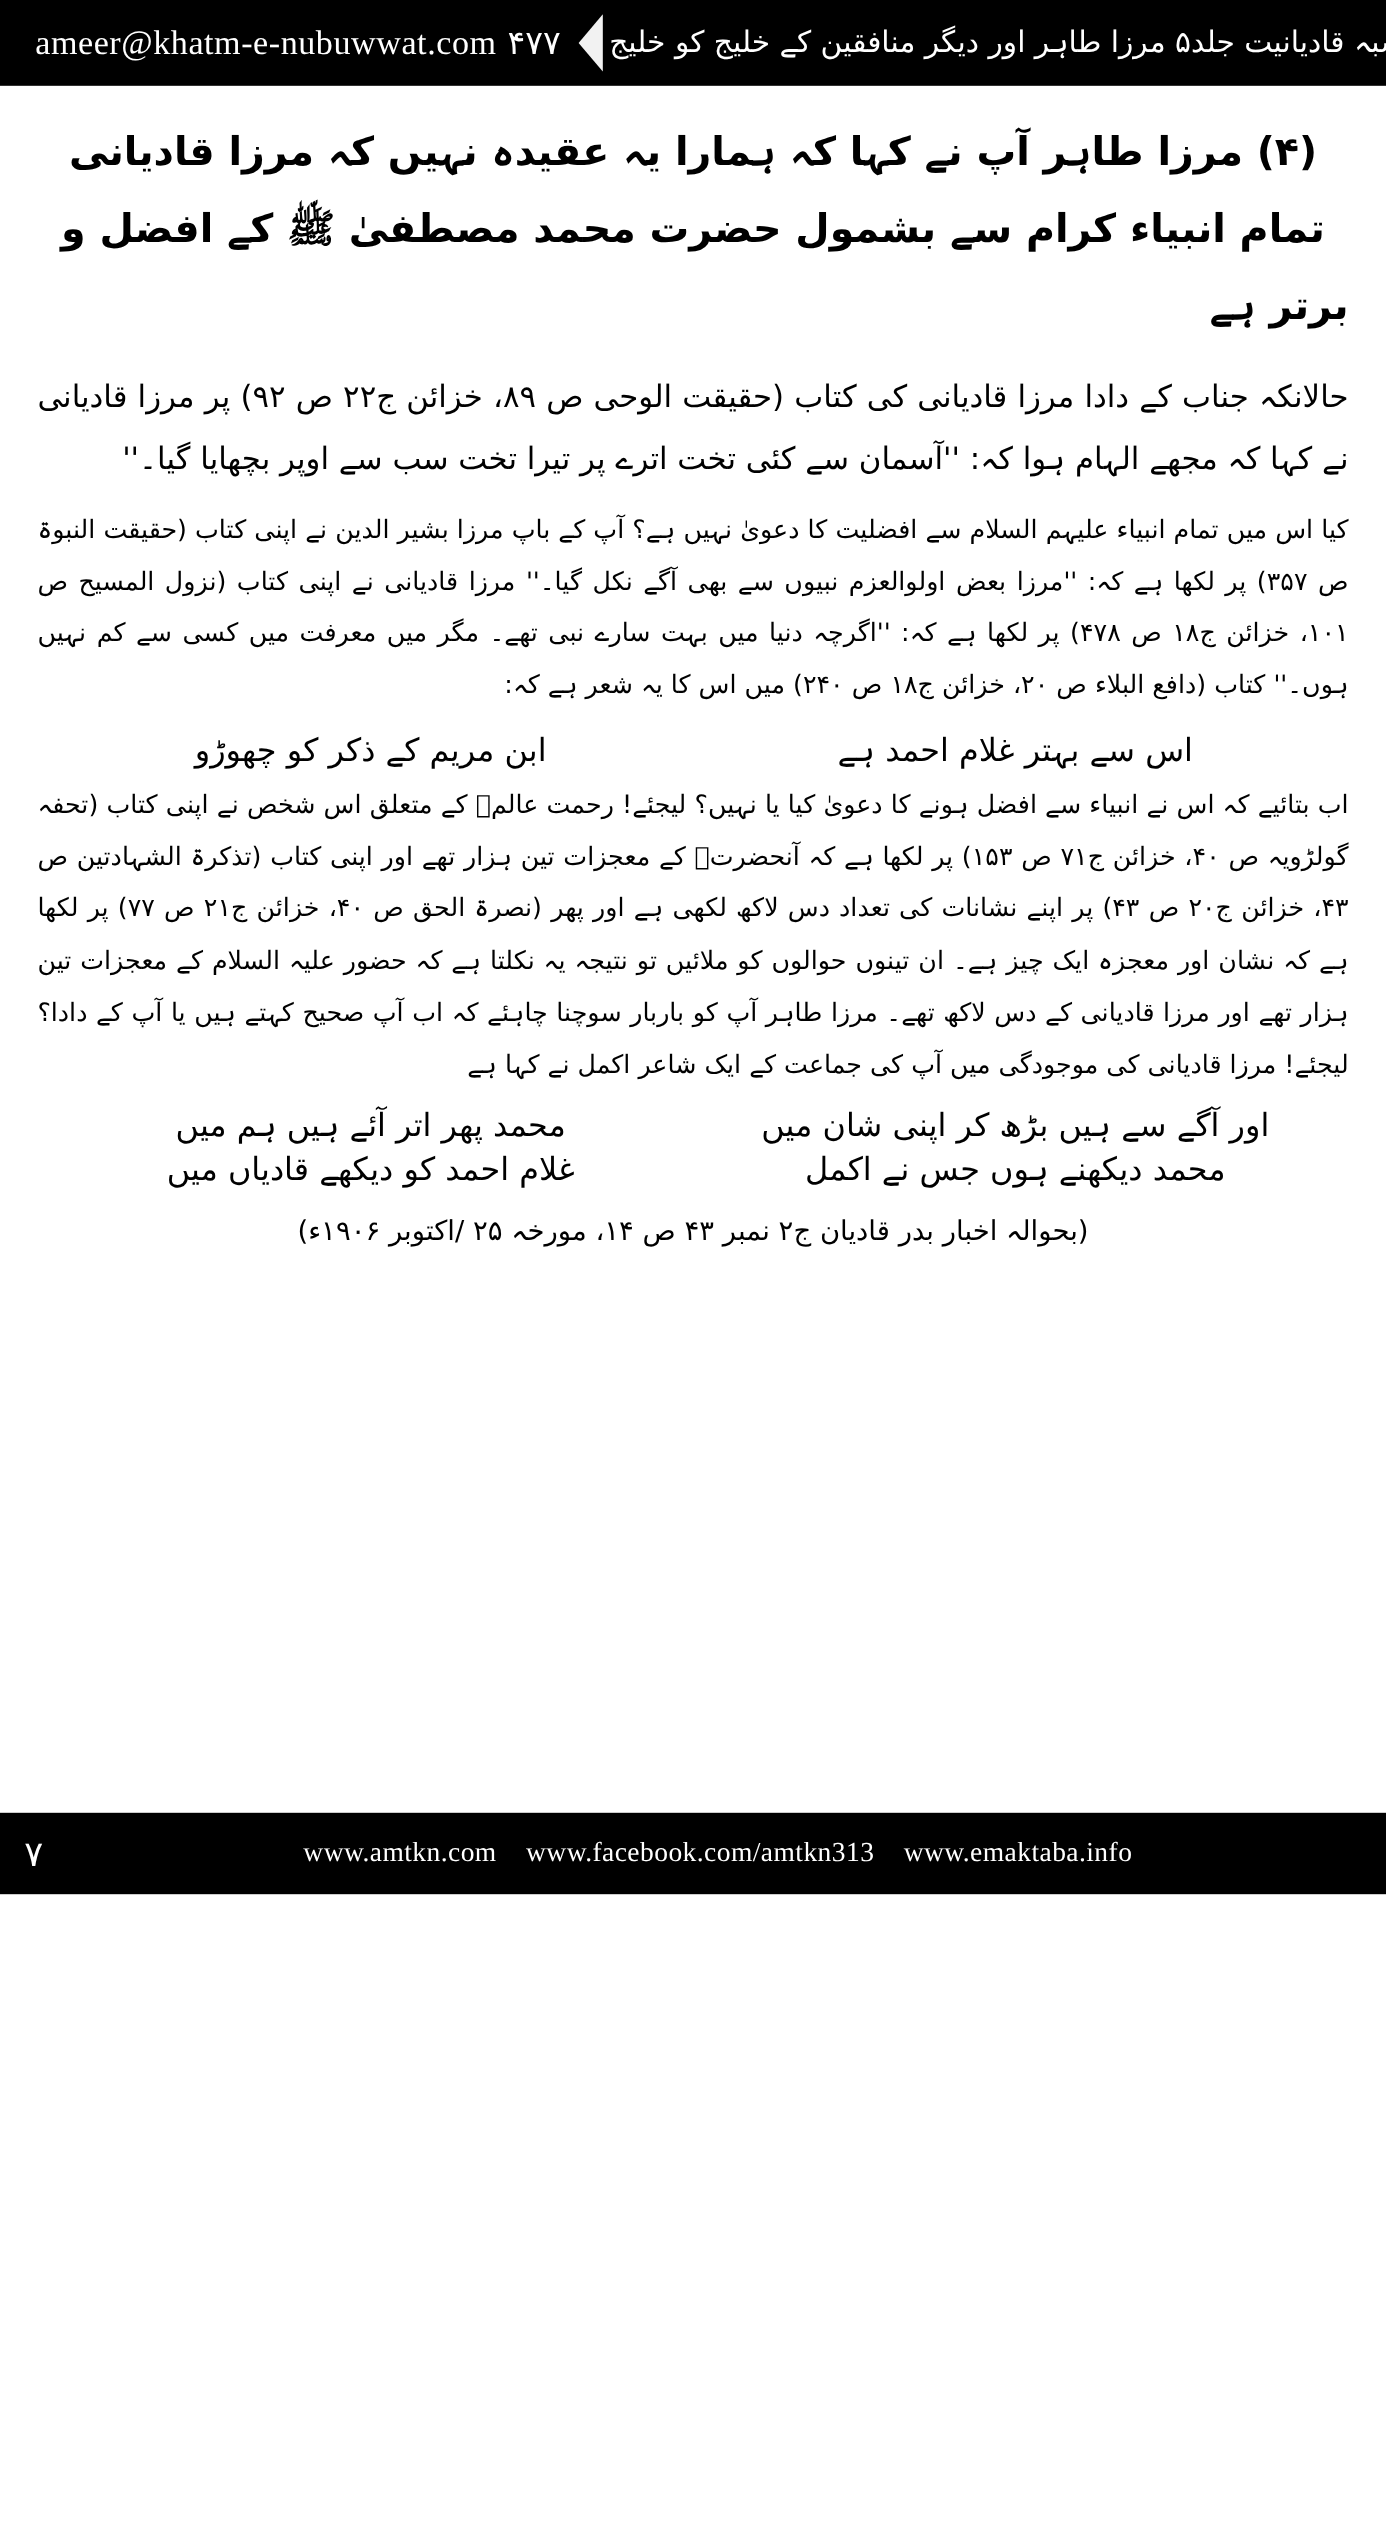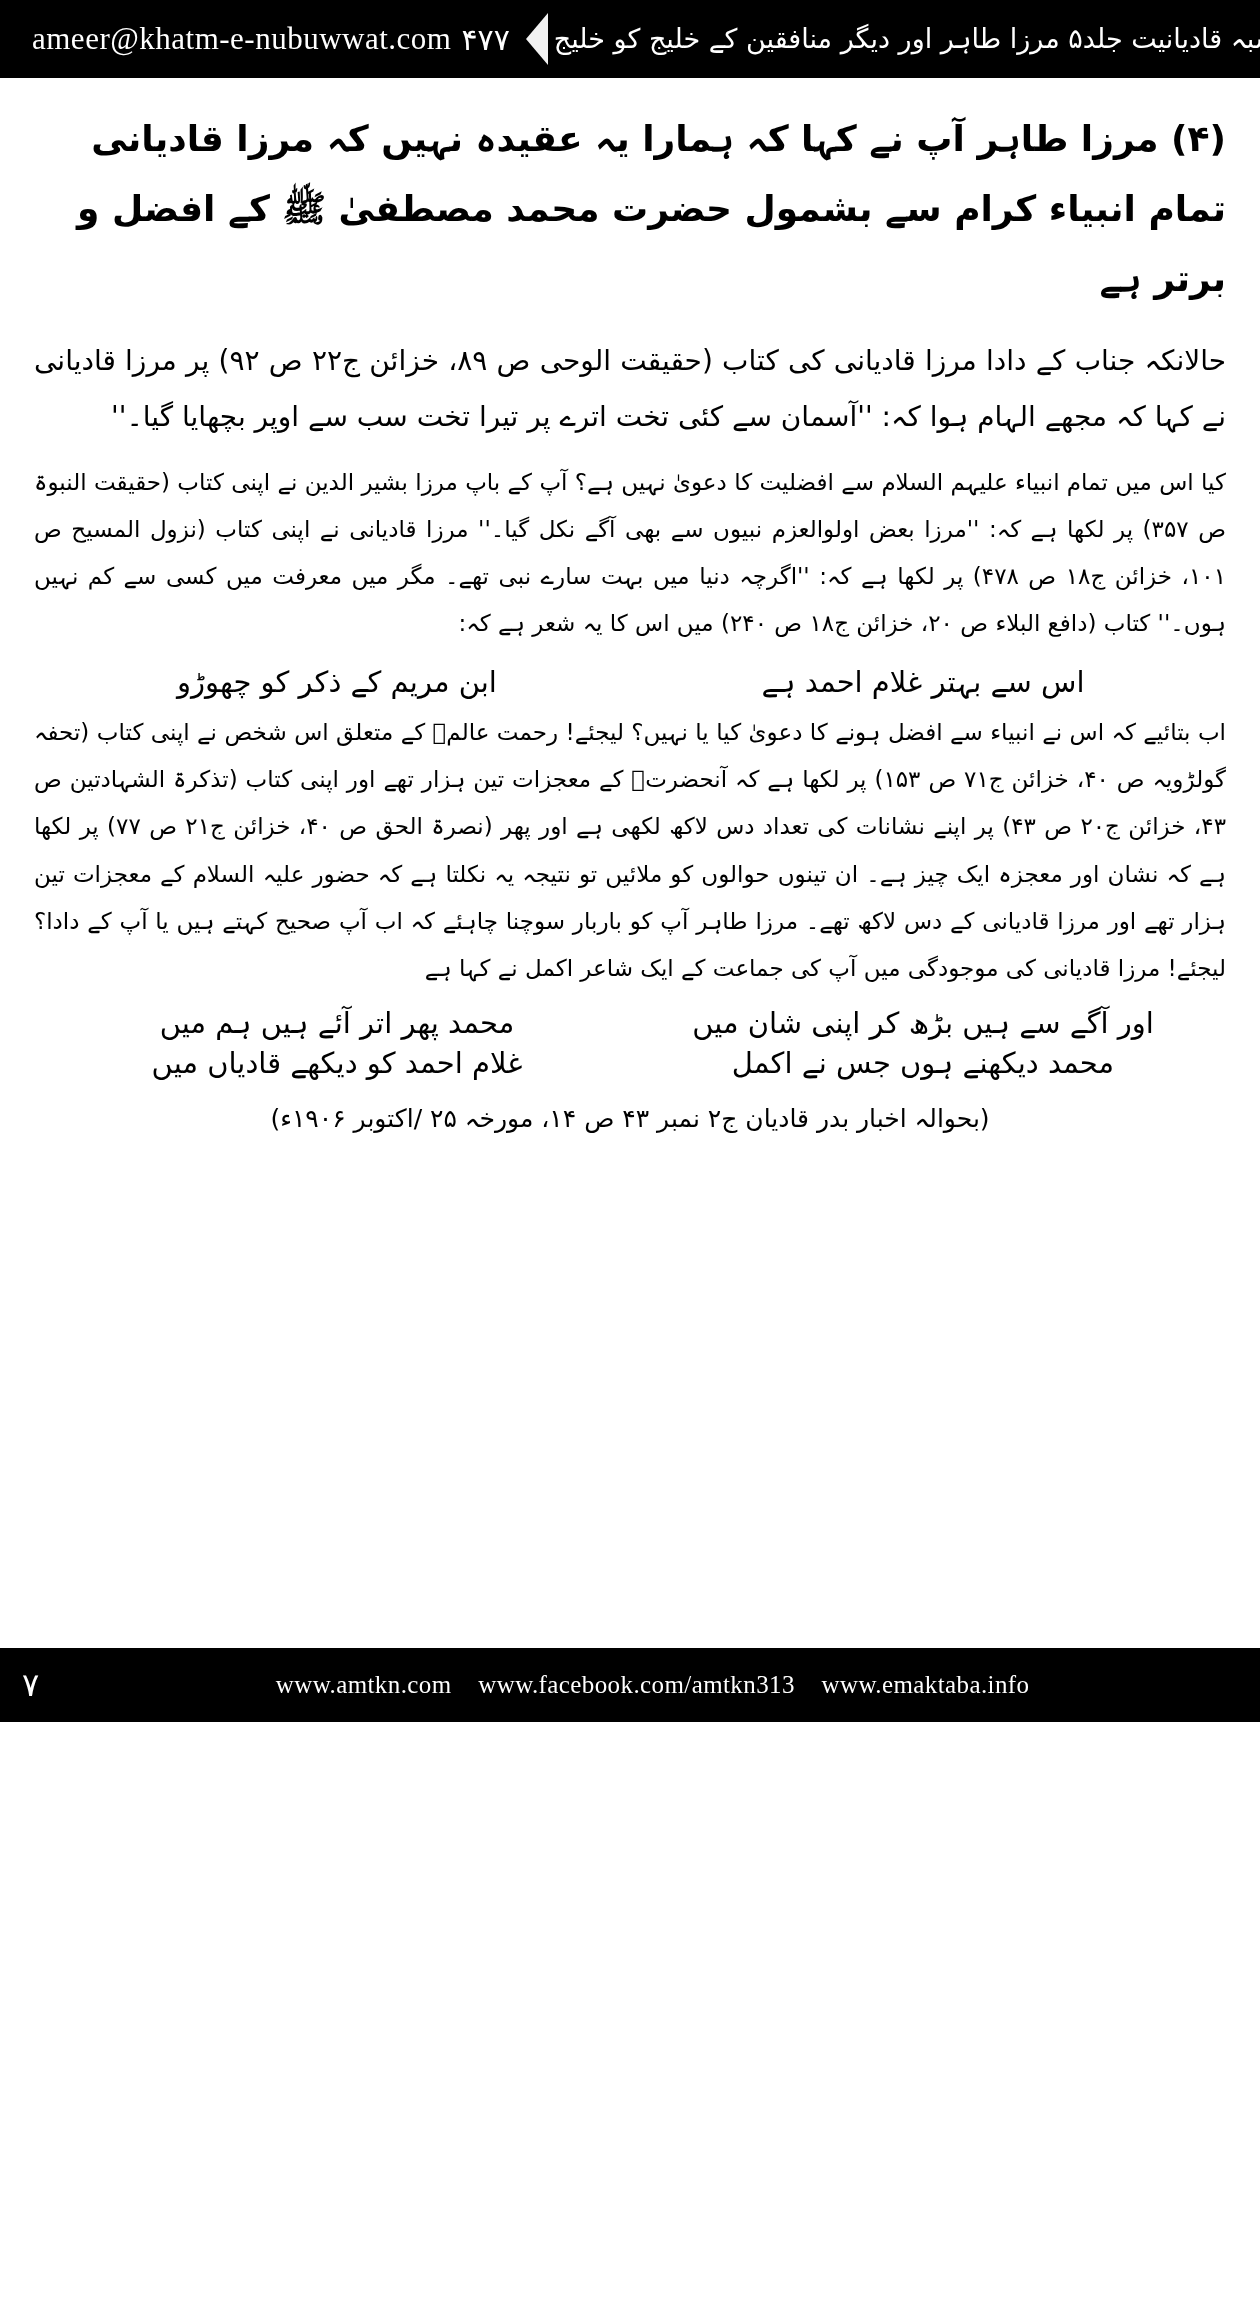--- a/index.html
+++ b/index.html
@@ -83,21 +83,21 @@
     text-align: justify;
     text-align-last: right;
     margin: 0 0 14px 0;
     line-height: 2.0;
   }
 
   .lead {
     font-size: 36px;
     font-weight: bold;
     line-height: 1.95;
-    text-align: right;
+    text-align: center;
     margin-bottom: 18px;
   }
 
   .body-text {
     font-size: 28px;
     line-height: 2.0;
   }
 
   .body-text-2 {
     font-size: 23px;

